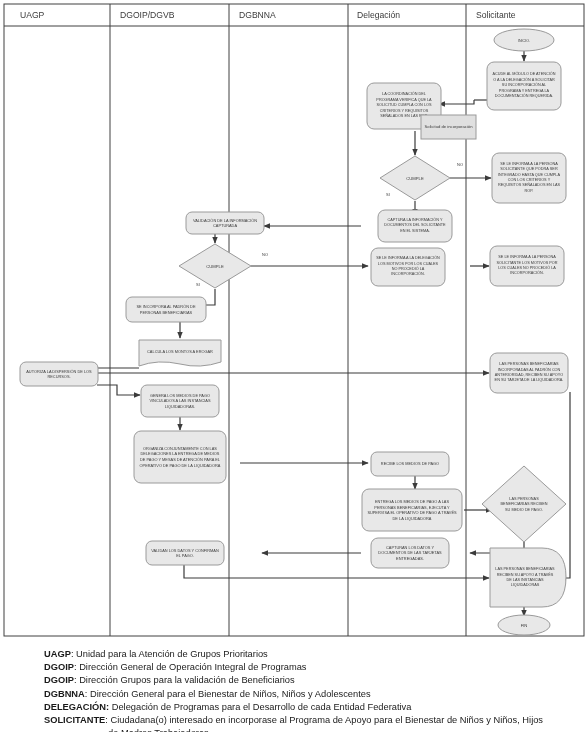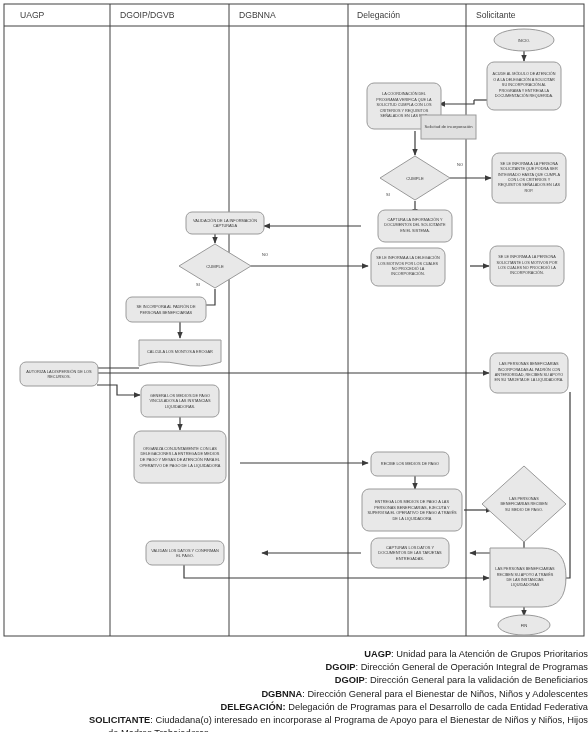--- a/index.html
+++ b/index.html
@@ -1,21 +1,21 @@
 <!DOCTYPE html>
 <html><head>
 <meta charset="utf-8">
 <style>
   html,body{margin:0;padding:0;background:#ffffff;}
   body{width:588px;height:732px;font-family:"Liberation Sans",sans-serif;overflow:hidden;}
   #root{position:relative;width:588px;height:732px;}
   #flow{position:absolute;left:0;top:0;width:588px;height:640px;}
   #flow svg{display:block;}
   .legend{position:absolute;left:0;top:648px;width:588px;font-size:9.3px;color:#1a1a1a;line-height:13.2px;}
-  .legend .row{padding-left:44px;white-space:nowrap;text-align:right;}
+  .legend .row{padding-left:44px;white-space:nowrap;}
   .legend .row b{font-weight:bold;}
   .legend .cont{padding-left:108px;white-space:nowrap;}
   text{font-family:"Liberation Sans",sans-serif;fill:#3b3b3b;}
 </style>
 </head>
 <body>
 
 <div id="root">
 
   <div id="flow">
@@ -254,20 +254,20 @@
         <ellipse cx="524" cy="625" rx="26" ry="10" fill="#e8e8e8" stroke="#9a9a9a" stroke-width="1"></ellipse>
         <text x="524" y="627" font-size="4.2" text-anchor="middle">FIN</text>
       </g>
 
     </svg>
   </div>
 
   <div class="legend">
     <div class="row"><b>UAGP</b><span>: </span><span>Unidad para la Atención de Grupos Prioritarios</span></div>
     <div class="row"><b>DGOIP</b><span>: </span><span>Dirección General de Operación Integral de Programas</span></div>
-    <div class="row"><b>DGOIP</b><span>: </span><span>Dirección General para la validación de Beneficiarios</span></div>
+    <div class="row"><b>DGOIP</b><span>: </span><span>Dirección Grupos para la validación de Beneficiarios</span></div>
     <div class="row"><b>DGBNNA</b><span>: </span><span>Dirección General para el Bienestar de Niños, Niños y Adolescentes</span></div>
     <div class="row"><b>DELEGACIÓN:</b><span> </span><span>Delegación de Programas para el Desarrollo de cada Entidad Federativa</span></div>
     <div class="row"><b>SOLICITANTE</b><span>: </span><span>Ciudadana(o) interesado en incorporase al Programa de Apoyo para el Bienestar de Niños y Niños, Hijos</span></div>
     <div class="cont">de Madres Trabajadoras</div>
   </div>
 
 </div>
 
 </body></html>

